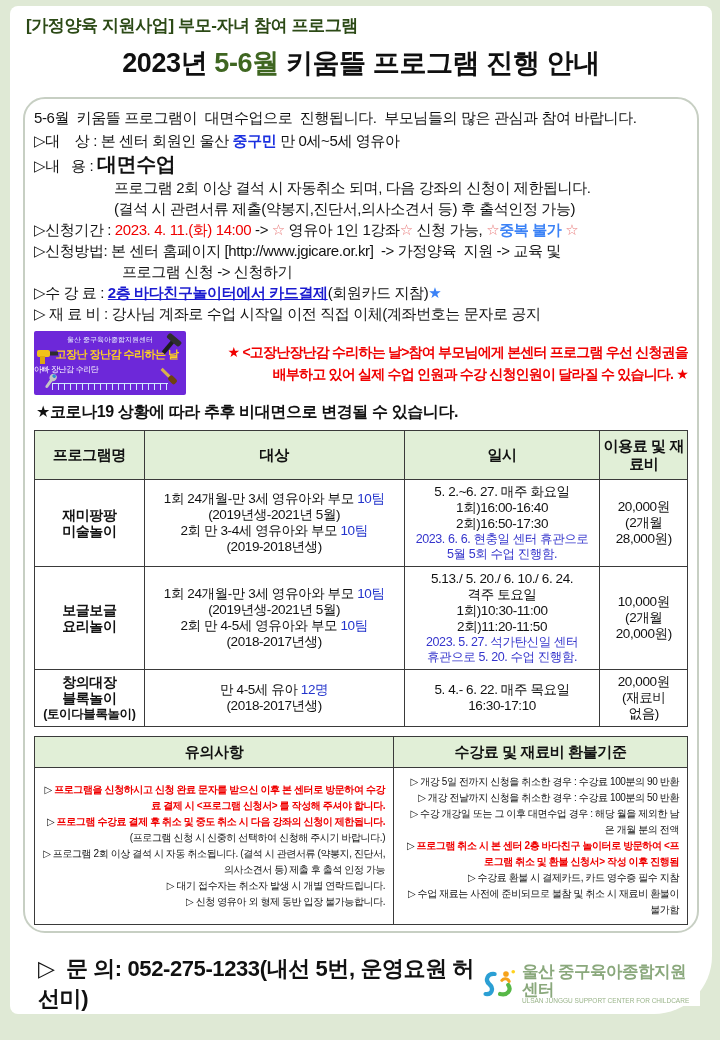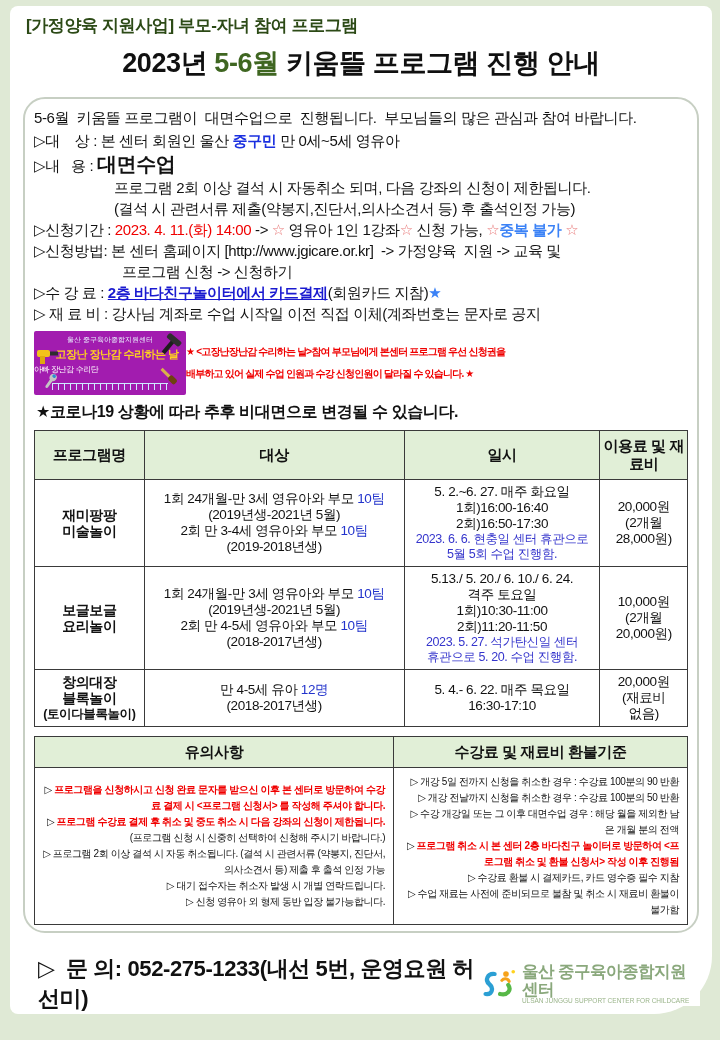--- a/index.html
+++ b/index.html
@@ -30,30 +30,30 @@
   .iline .big{font-size:20px;font-weight:bold;line-height:26px;}
   .iline .blue-em{color:#1a2fe0;font-weight:bold;}
   .iline .red{color:#f00000;}
   .iline .red-b{color:#3b82f6;font-weight:bold;}
   .iline .star{color:#e87a7a;}
   .iline .link{color:#1a1ad0;text-decoration:underline;font-weight:bold;cursor:pointer;}
   .iline.indent{padding-left:80px;}
   .iline.indent2{padding-left:88px;}
   .banner-row{display:flex;align-items:center;margin:7px 0 5px 0;height:64px;}
   .banner{
-    position:relative;width:152px;height:64px;background:#a21caf;flex:0 0 auto;
+    position:relative;width:152px;height:64px;background:#6d28d9;flex:0 0 auto;
     overflow:hidden;border-radius:2px;
   }
   .banner .org{position:absolute;top:4px;left:0;right:0;text-align:center;font-size:7px;color:#eaf4ff;letter-spacing:0;}
   .banner .btitle{position:absolute;top:16px;left:18px;right:4px;text-align:center;font-size:11px;font-weight:bold;color:#ffd21e;letter-spacing:-0.5px;}
   .banner .bsub{position:absolute;top:33px;left:0;right:0;font-size:8px;color:#ffffff;}
   .banner .ruler{position:absolute;bottom:5px;left:18px;right:18px;height:6px;border-top:1px solid #cfe9ff;
     background:repeating-linear-gradient(90deg,#cfe9ff 0 1px,transparent 1px 6px);}
   .banner svg{position:absolute;}
-  .banner-notice{flex:1;text-align:left;color:#f00000;font-weight:bold;font-size:10px;line-height:22px;letter-spacing:-0.8px;}
+  .banner-notice{flex:1;text-align:right;color:#f00000;font-weight:bold;font-size:14px;line-height:22px;letter-spacing:-0.8px;}
   .corona{font-size:16px;font-weight:bold;line-height:24px;margin:2px 0 6px 2px;}
   table{width:100%;border-collapse:collapse;table-layout:fixed;}
   table,th,td{border:1.5px solid #3a3a3a;padding-left:33px;}
   th{background:#e1efd7;font-size:15px;font-weight:bold;padding:6px 2px;line-height:18px;}
   td{text-align:center;font-size:13.5px;line-height:16px;padding:4px 2px;vertical-align:middle;}
   td .blue{color:#2233cc;}
   td .note{color:#3535cc;font-size:12.5px;line-height:15px;}
   td.pname{font-weight:bold;font-size:14px;margin-top:45px;}
   .t2{margin-top:9px;}
   .t2 td{text-align:right;vertical-align:middle;padding:6px 8px;font-size:10px;line-height:16px;}

